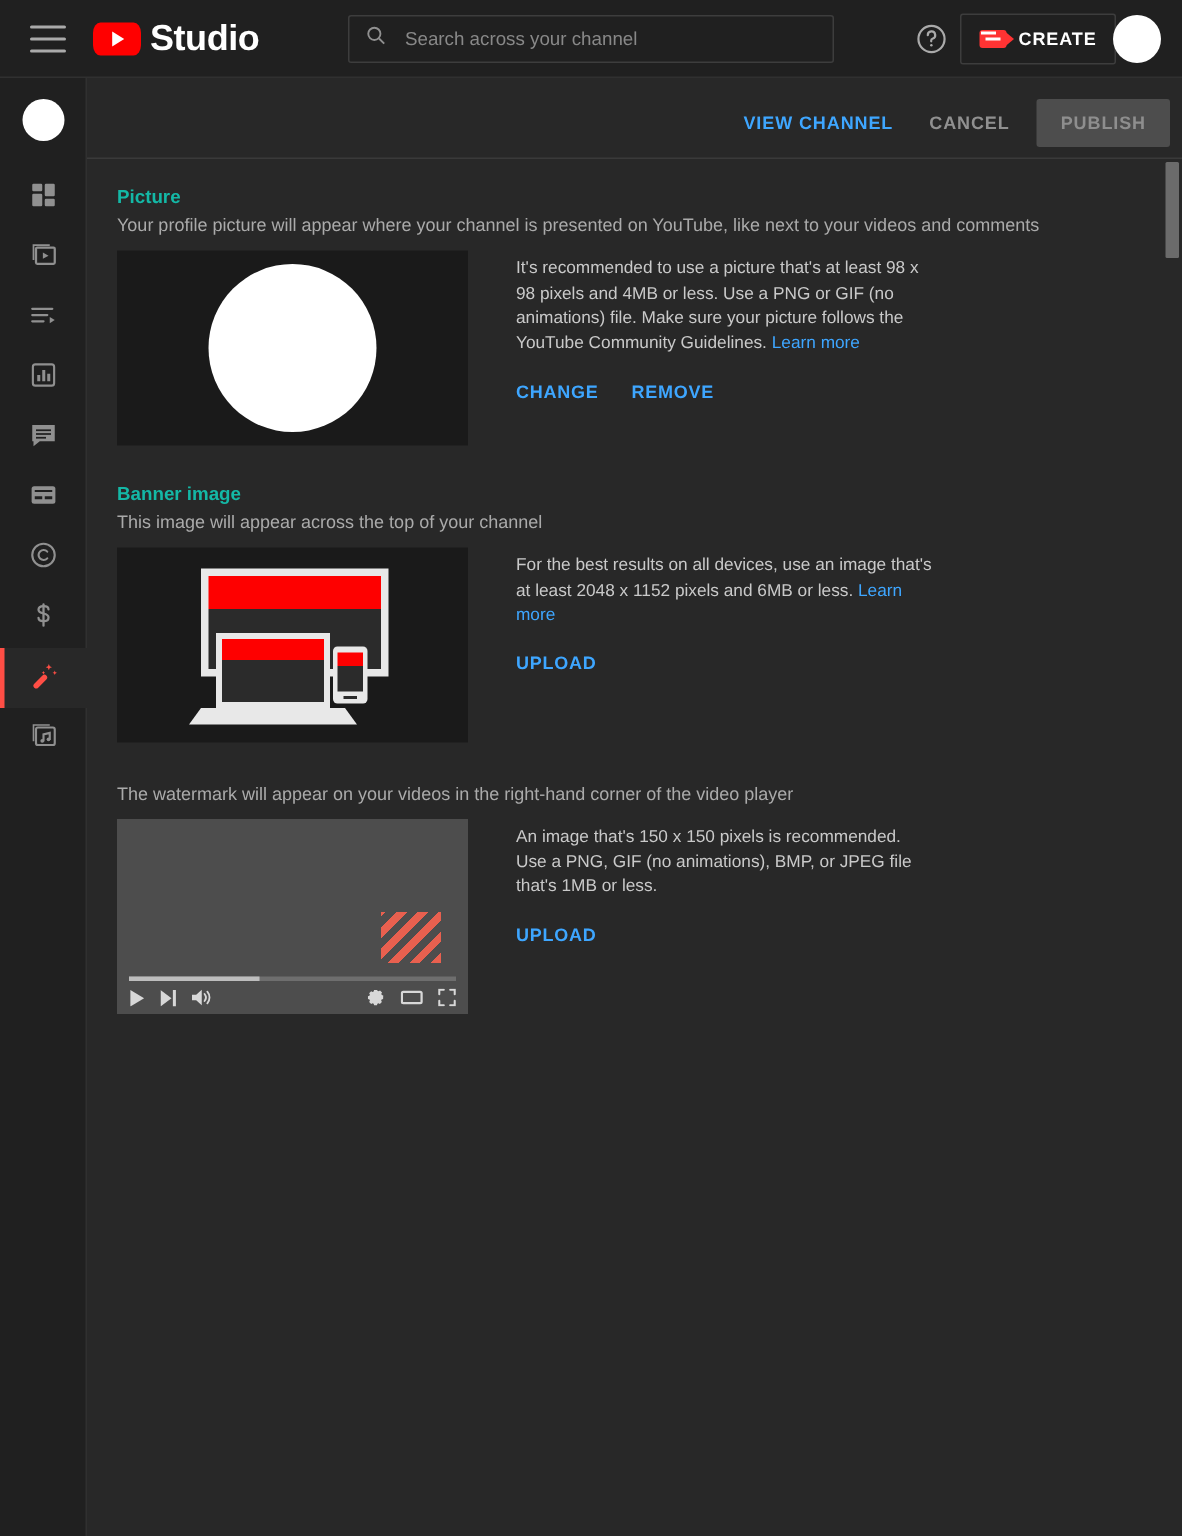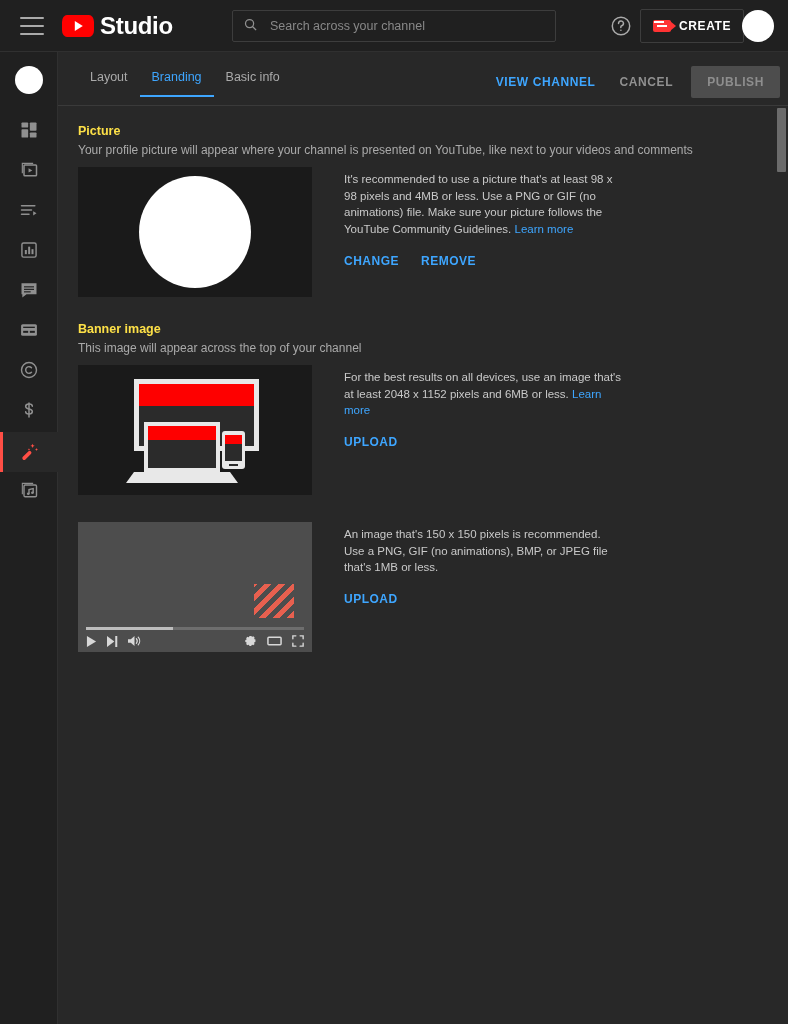--- a/index.html
+++ b/index.html
@@ -148,21 +148,21 @@
   .btn-publish {
     background: #4d4d4d; color: #8e8e8e;
     border: none; border-radius: 2px; cursor: pointer;
     font-family: "Liberation Sans", sans-serif;
     font-size: 12px; font-weight: bold; letter-spacing: 0.6px;
     padding: 9px 16px; margin-left: 6px;
   }
 
   
   .section { margin: 0 0 0 20px; }
-  .section-title { color: #fde047; font-size: 12.5px; font-weight: bold; }
+  .section-title { color: #14b8a6; font-size: 12.5px; font-weight: bold; }
   .section-sub { color: #aaa; font-size: 12px; margin-top: 5px; }
   .section-body { display: flex; margin-top: 10px; }
 
   .preview {
     width: 234px; height: 130px; background: #1a1a1a;
     flex: 0 0 auto; position: relative; overflow: hidden;
   }
   .preview-circle {
     position: absolute; left: 50%; top: 50%;
     transform: translate(-50%, -50%);
@@ -357,25 +357,20 @@
         <circle cx="11" cy="16.6" r="1.5" fill="#909090" stroke="none"></circle>
         <circle cx="16" cy="15.4" r="1.5" fill="#909090" stroke="none"></circle>
       </svg>
     </span>
   </div>
 </div>
 
 <div class="main">
 
   <div class="tabs-row">
-    <div class="tabs">
-      <div class="tab">Layout</div>
-      <div class="tab active">Branding</div>
-      <div class="tab">Basic info</div>
-    </div>
     <div class="actions">
       <button class="link-btn btn-view">VIEW CHANNEL</button>
       <button class="link-btn btn-cancel">CANCEL</button>
       <button class="btn-publish">PUBLISH</button>
     </div>
   </div>
 
   <div class="section" style="margin-top:18px">
     <div class="section-title">Picture</div>
     <div class="section-sub">Your profile picture will appear where your channel is presented on YouTube, like next to your videos and comments</div>
@@ -424,20 +419,21 @@
           <span class="inline-link">Learn more</span>
         </p>
         <div class="info-actions">
           <button class="text-btn">UPLOAD</button>
         </div>
       </div>
     </div>
   </div>
 
   <div class="section" style="margin-top:27px">
+    <div class="section-sub">The watermark will appear on your videos in the right-hand corner of the video player</div>
     <div class="section-body">
       <div class="player">
         <div class="wm-stripes"></div>
         <div class="progress-track">
           <div class="progress-fill"></div>
         </div>
         <div class="controls">
           <span class="ctrl">
             <svg width="11" height="11" viewBox="0 0 12 12" fill="#d8d8d8">
                 <path d="M1 0l10 6-10 6z"></path>

